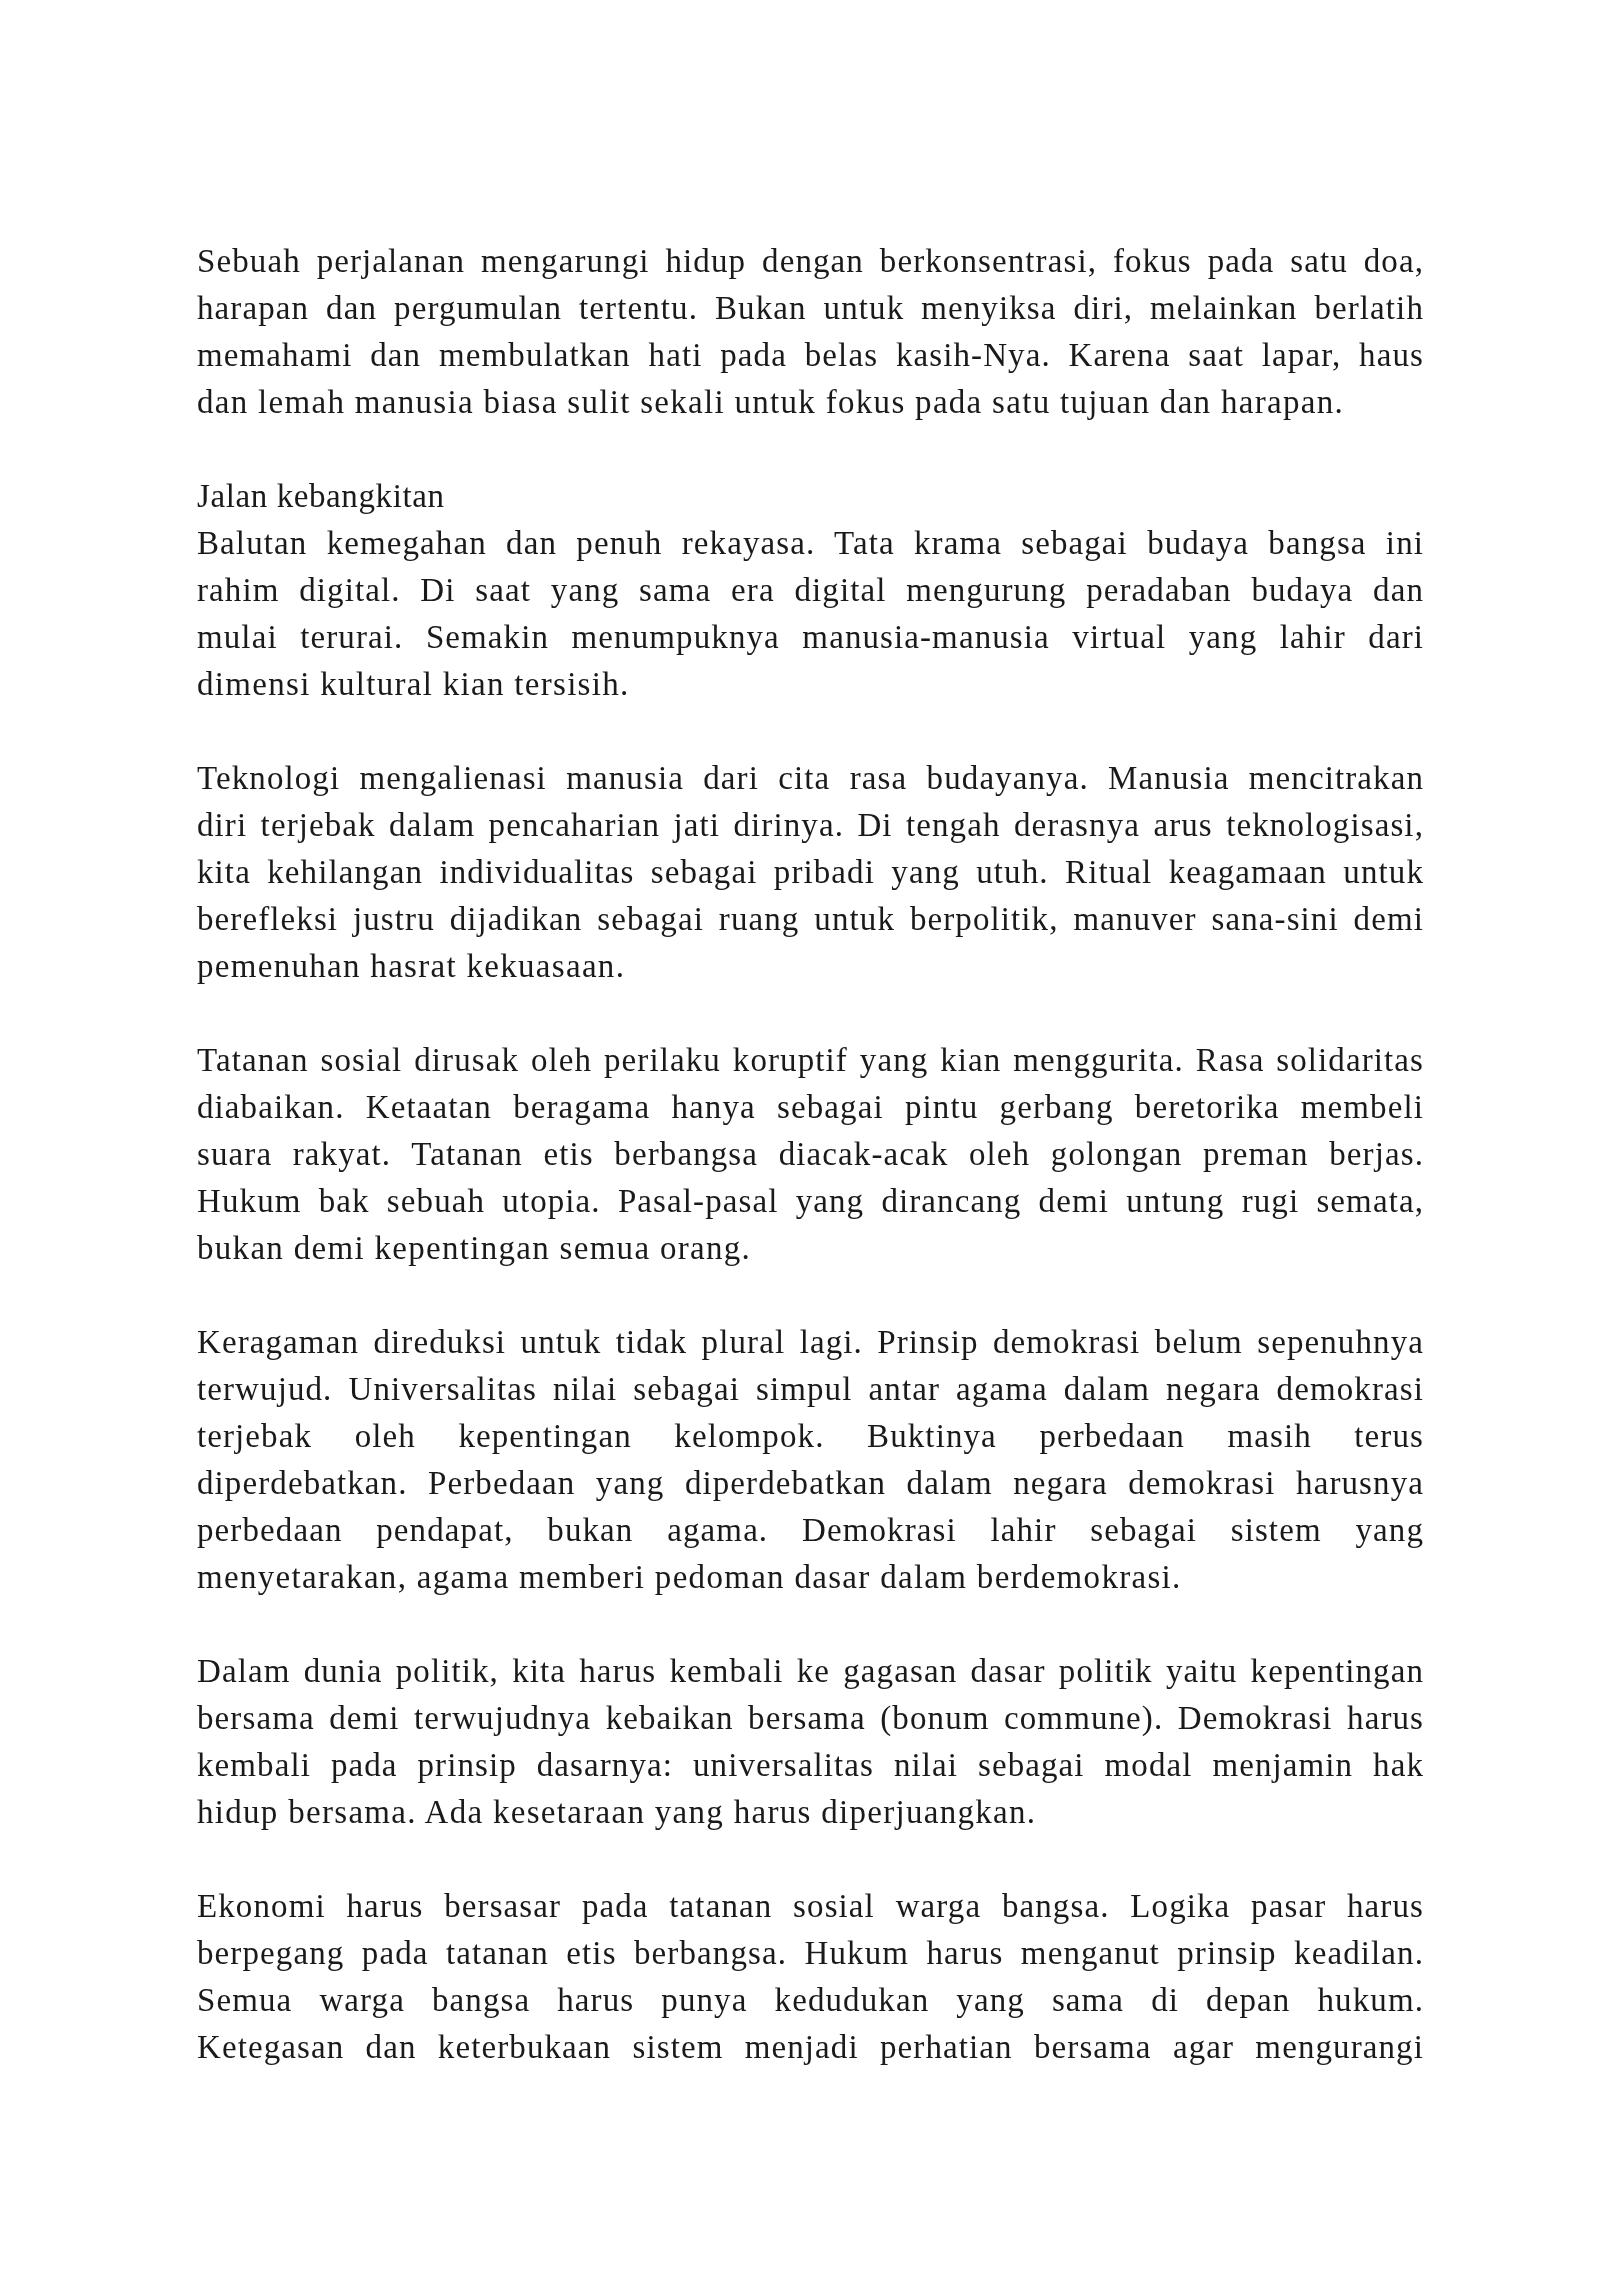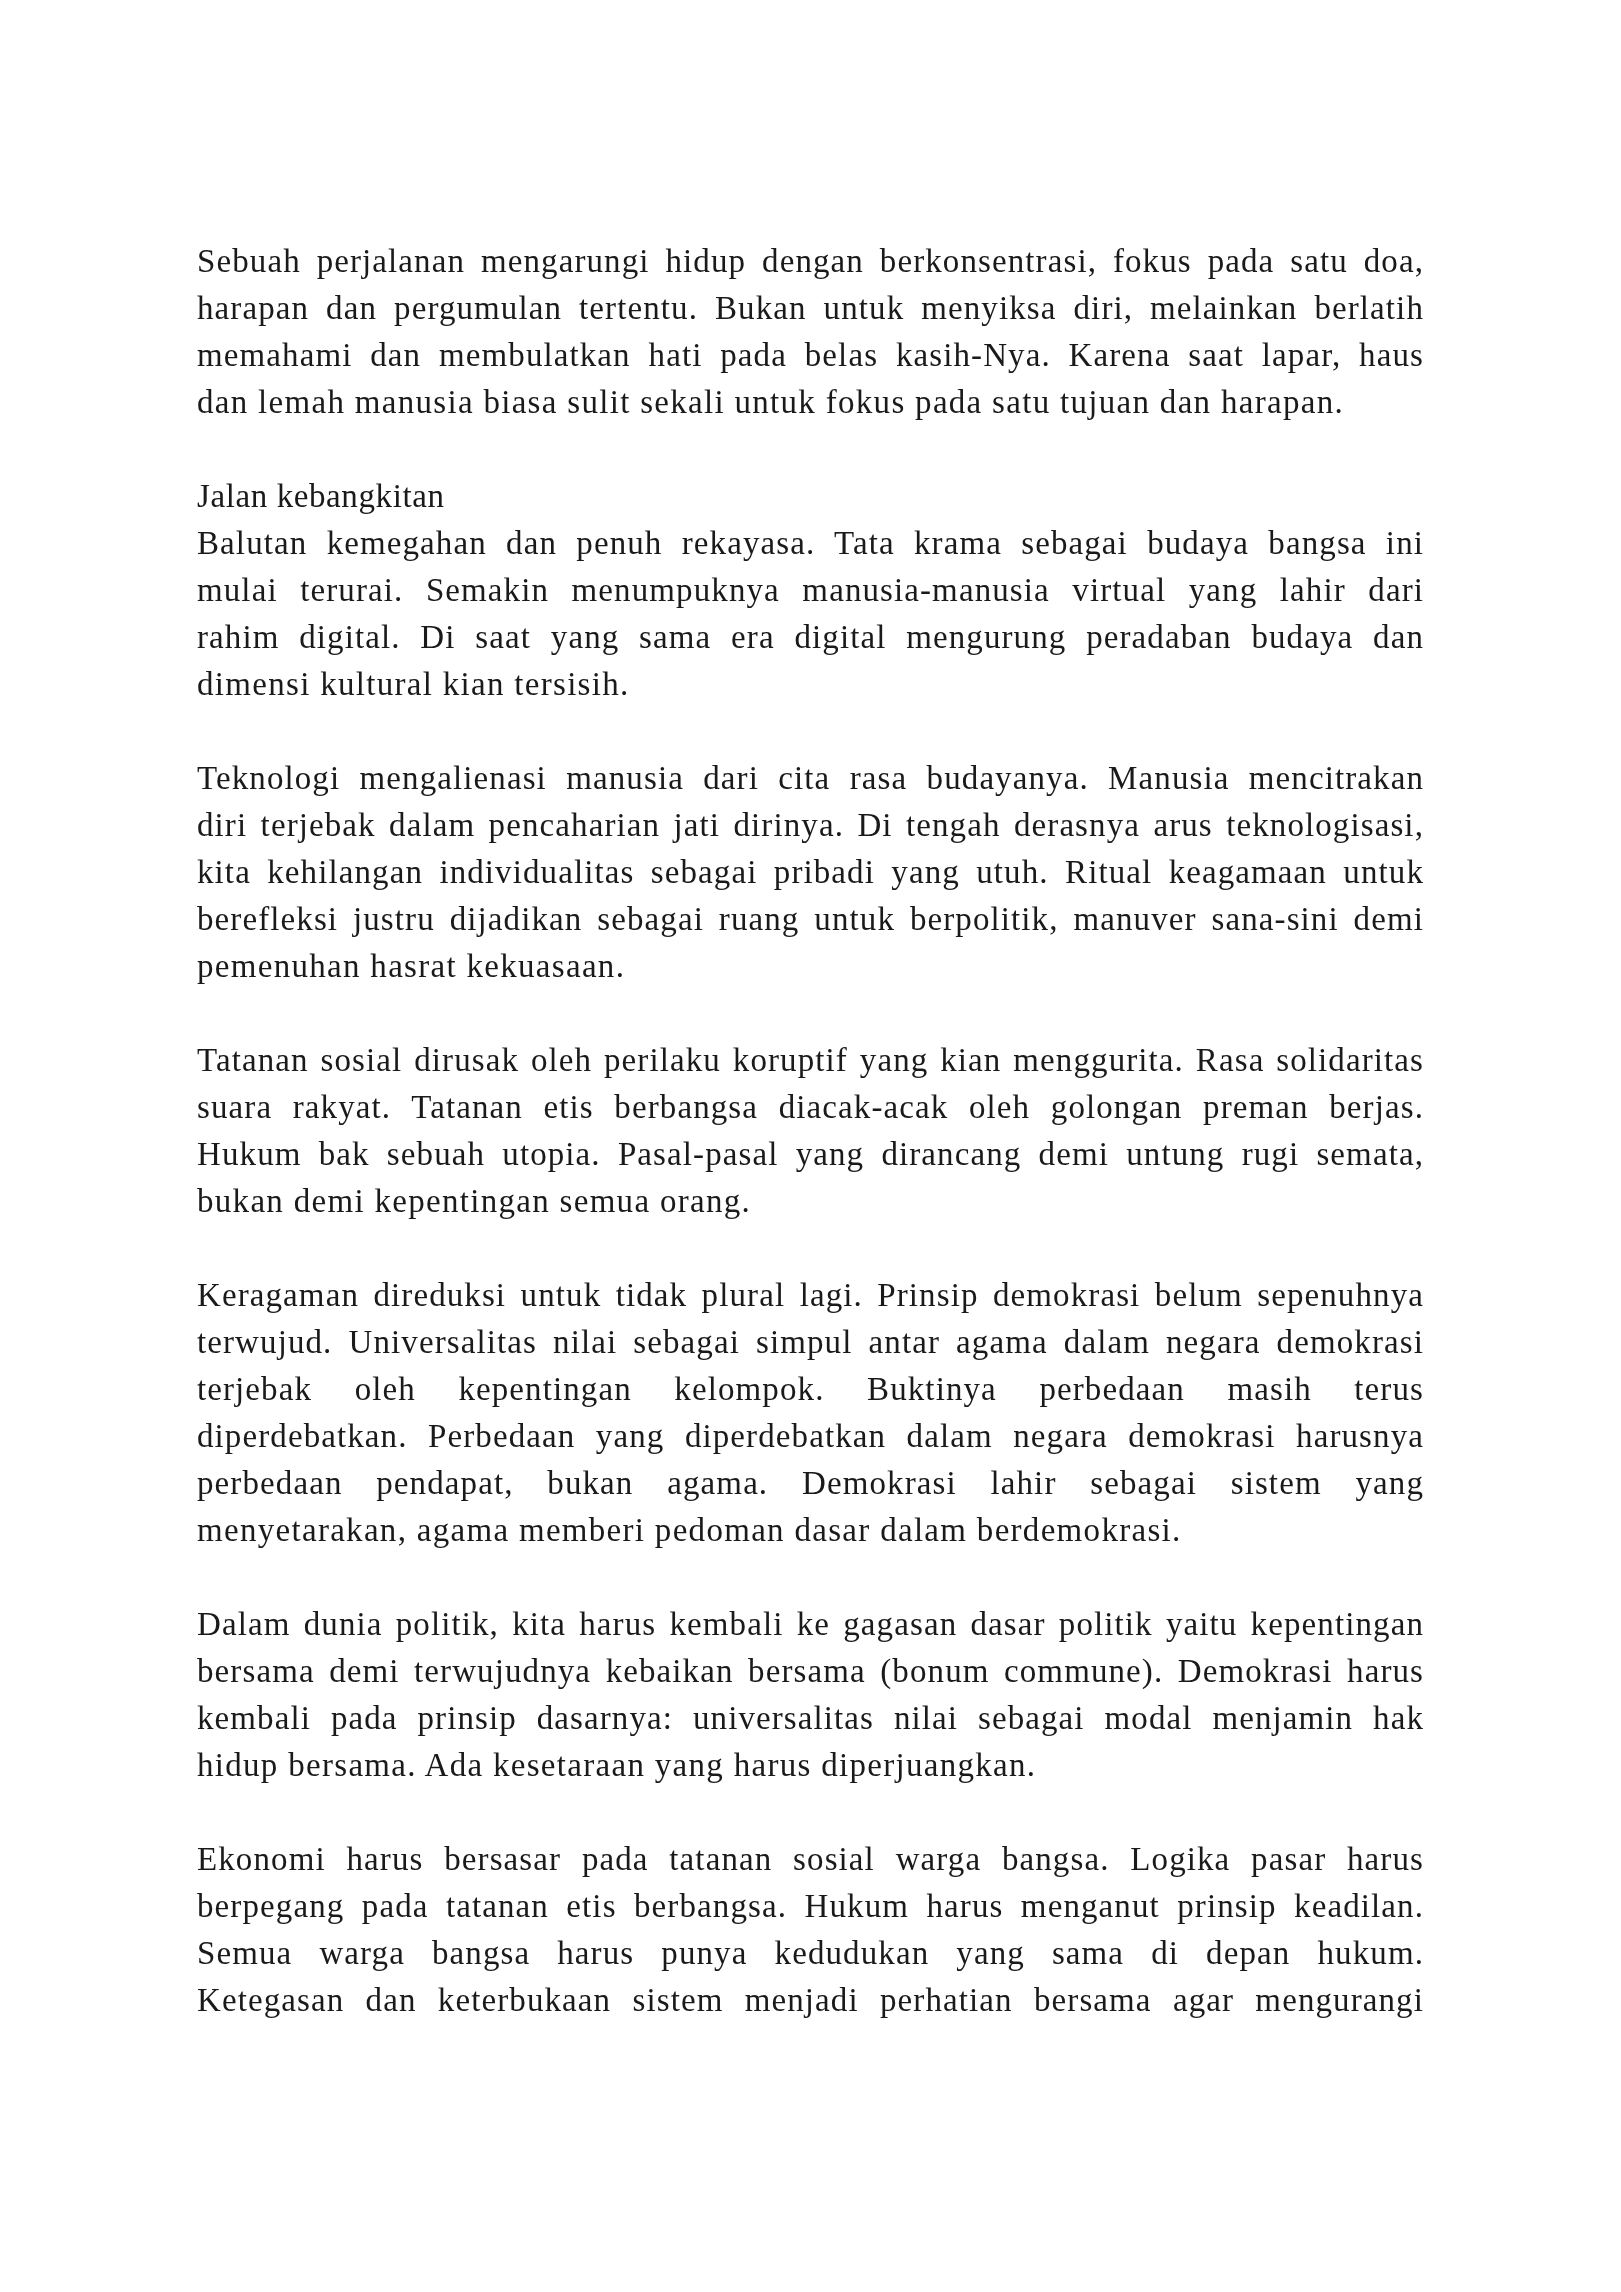--- a/index.html
+++ b/index.html
@@ -57,35 +57,36 @@
   <p class="para">
     <span class="line">Sebuah perjalanan mengarungi hidup dengan berkonsentrasi, fokus pada satu doa,</span>
     <span class="line">harapan dan pergumulan tertentu. Bukan untuk menyiksa  diri, melainkan berlatih</span>
     <span class="line">memahami dan membulatkan hati pada belas kasih-Nya. Karena saat lapar, haus</span>
     <span class="line last">dan lemah manusia biasa sulit sekali untuk fokus pada satu tujuan dan harapan.</span>
   </p>
 
   <div class="para">
     <span class="heading">Jalan kebangkitan</span>
     <span class="line">Balutan kemegahan dan penuh rekayasa. Tata krama sebagai budaya bangsa ini</span>
+    <span class="line">rahim digital. Di saat yang sama era digital mengurung peradaban budaya dan</span>
     <span class="line">mulai terurai. Semakin menumpuknya manusia-manusia virtual yang lahir dari</span>
-    <span class="line">rahim digital. Di saat yang sama era digital mengurung peradaban budaya dan</span>
     <span class="line last">dimensi kultural kian tersisih.</span>
   </div>
 
   <p class="para">
     <span class="line">Teknologi mengalienasi manusia dari cita rasa budayanya. Manusia mencitrakan</span>
     <span class="line">diri terjebak dalam pencaharian jati dirinya. Di tengah derasnya arus teknologisasi,</span>
     <span class="line">kita kehilangan individualitas sebagai pribadi yang utuh. Ritual keagamaan untuk</span>
     <span class="line">berefleksi justru dijadikan sebagai ruang untuk berpolitik, manuver sana-sini demi</span>
     <span class="line last">pemenuhan hasrat kekuasaan.</span>
   </p>
 
   <p class="para">
     <span class="line">Tatanan sosial dirusak oleh perilaku koruptif yang kian menggurita. Rasa solidaritas</span>
+    <span class="line">diabaikan. Ketaatan beragama hanya sebagai pintu gerbang beretorika membeli</span>
     <span class="line">suara rakyat. Tatanan etis berbangsa diacak-acak oleh golongan preman berjas.</span>
     <span class="line">Hukum bak sebuah utopia. Pasal-pasal yang dirancang demi untung rugi semata,</span>
     <span class="line last">bukan demi kepentingan semua orang.</span>
   </p>
 
   <p class="para">
     <span class="line">Keragaman direduksi untuk tidak plural lagi. Prinsip demokrasi belum sepenuhnya</span>
     <span class="line">terwujud. Universalitas nilai sebagai simpul antar agama dalam negara demokrasi</span>
     <span class="line">terjebak oleh kepentingan kelompok. Buktinya perbedaan masih terus</span>
     <span class="line">diperdebatkan. Perbedaan yang diperdebatkan dalam negara demokrasi harusnya</span>

